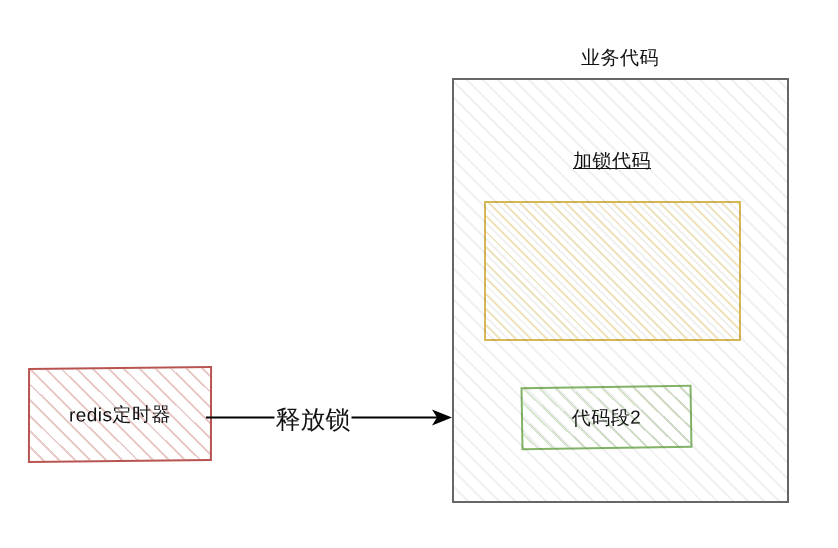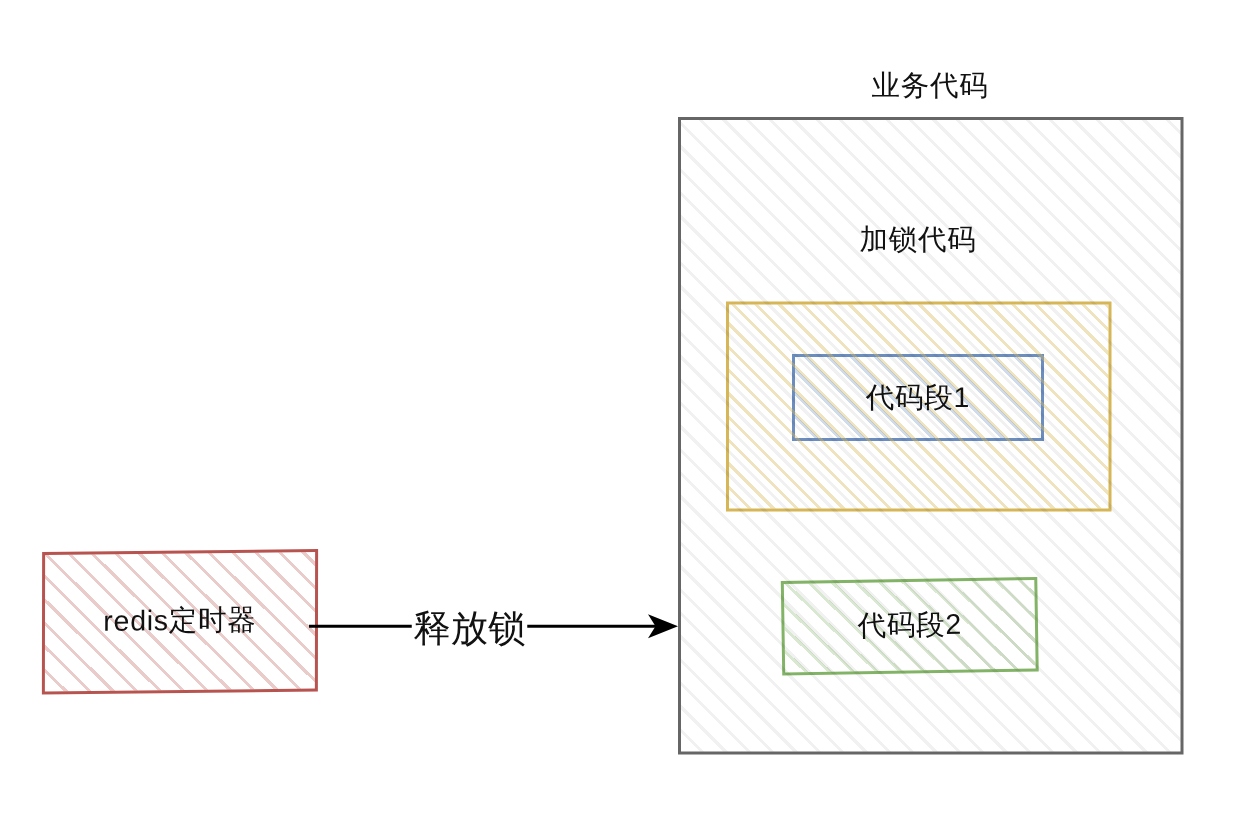--- a/index.html
+++ b/index.html
@@ -155,20 +155,21 @@
   #business-title {
     left: 620px;
     top: 48px;
     transform: translateX(-50%);
   }
   #lock-title {
     left: 612px;
     top: 151px;
     transform: translateX(-50%);
     z-index: 5;
+    text-decoration: underline;
   }
 
   
   #arrow-svg {
     position: absolute;
     left: 206px;
     top: 398px;
     width: 252px;
     height: 40px;
     z-index: 2;
@@ -197,24 +198,20 @@
   <div class="box" id="business-box">
     <div class="hatch"></div>
   </div>
 
   <div class="caption" id="lock-title">加锁代码</div>
 
   <div class="box" id="lock-box">
     <div class="hatch"></div>
   </div>
 
-  <div class="box" id="segment1-box">
-    <div class="hatch"></div>
-    <span class="box-label">代码段1</span>
-  </div>
 
   <div class="box" id="segment2-box">
     <div class="hatch"></div>
     <span class="box-label">代码段2</span>
   </div>
 
   <div class="box" id="redis-box">
     <div class="hatch"></div>
     <span class="box-label">redis定时器</span>
   </div>

